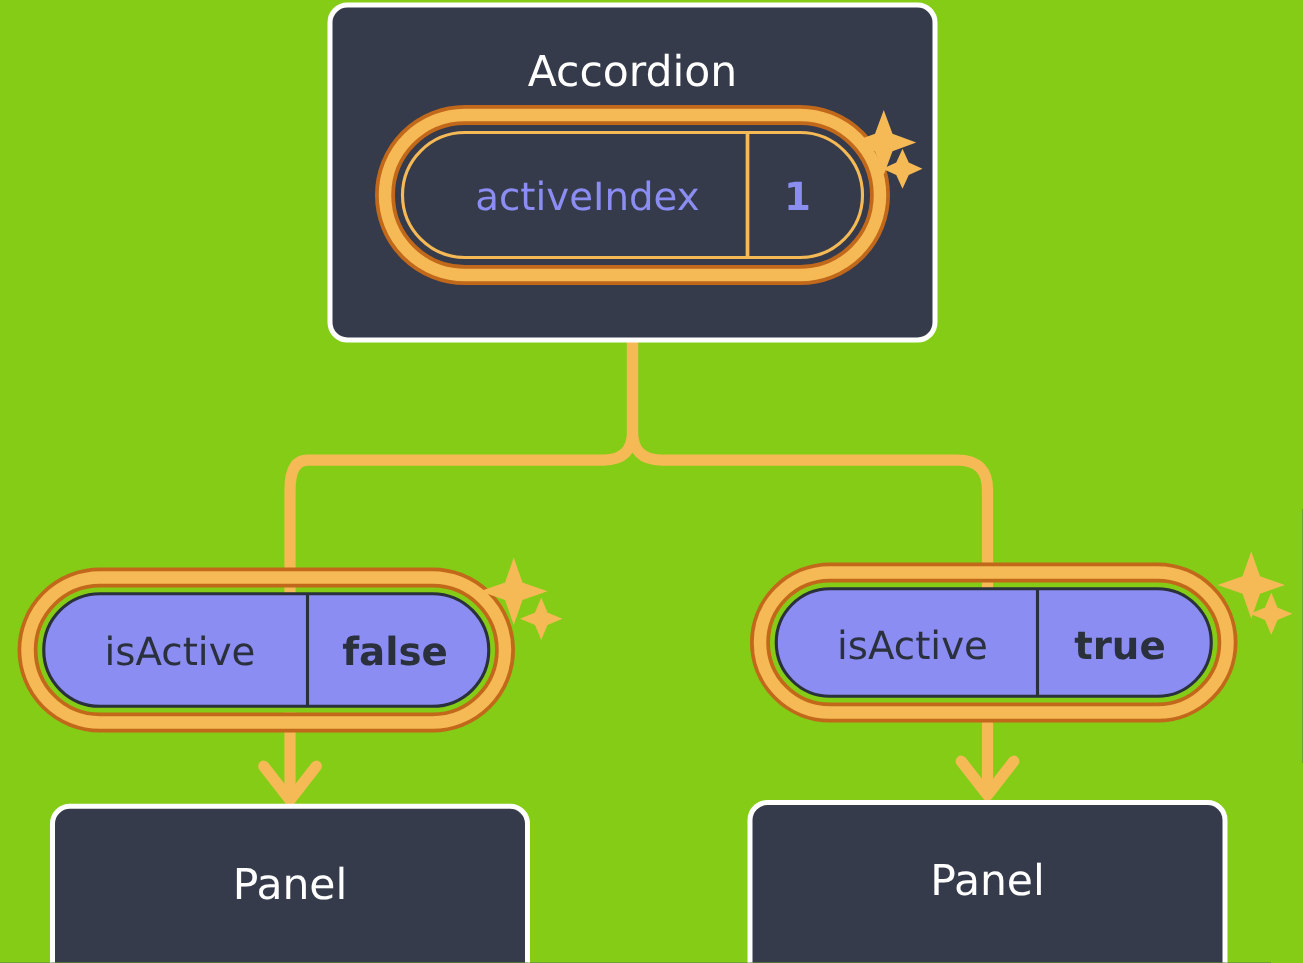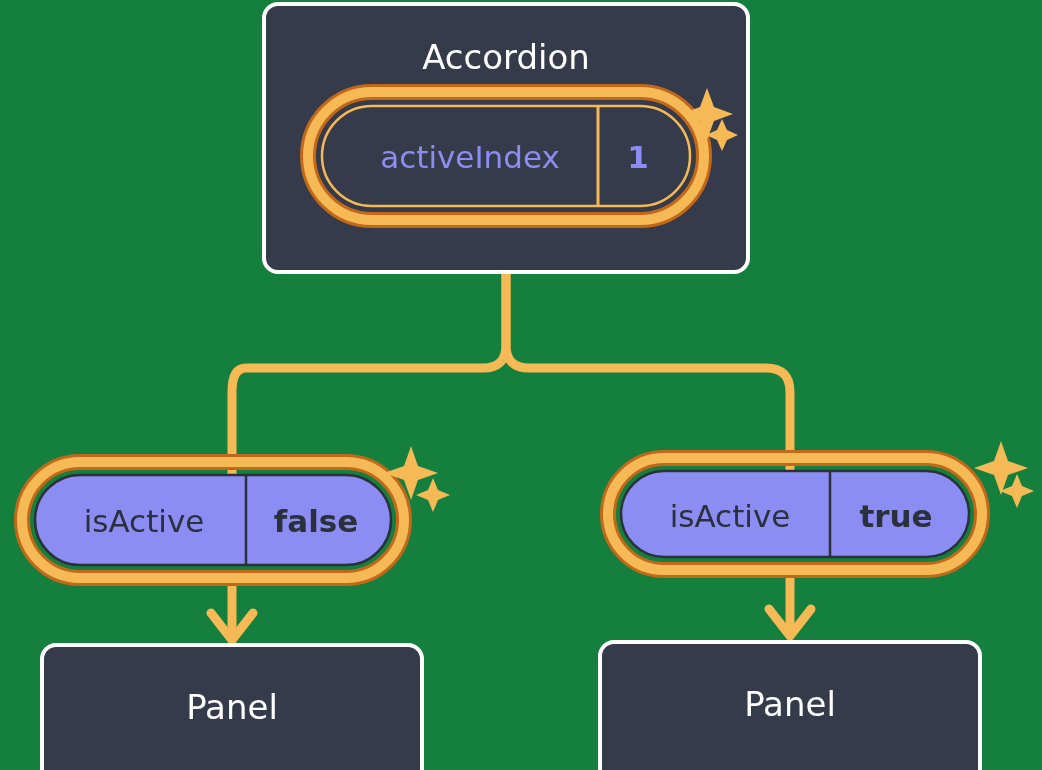--- a/index.html
+++ b/index.html
@@ -10,21 +10,21 @@
   body {
     width: 1042px;
     height: 770px;
     overflow: hidden;
     font-family: "DejaVu Sans", sans-serif;
   }
   #stage {
     position: relative;
     width: 1042px;
     height: 770px;
-    background: #15803d;
+    background: #84cc16;
   }
   #stage > svg {
     position: absolute;
     top: 0;
     left: 0;
   }
   .node-label {
     font-family: "DejaVu Sans", sans-serif;
     font-size: 34px;
     fill: #ffffff;

